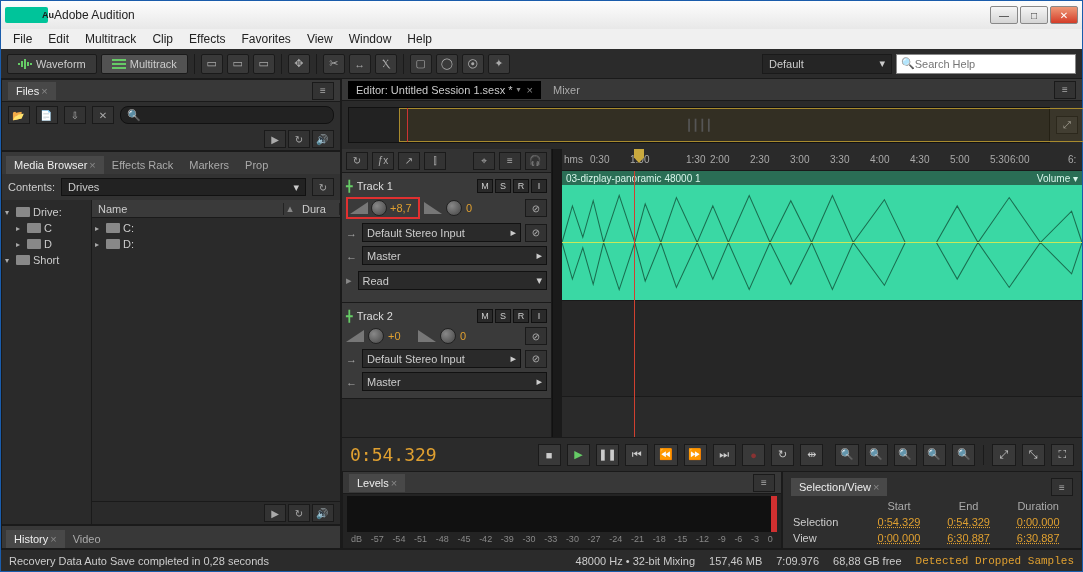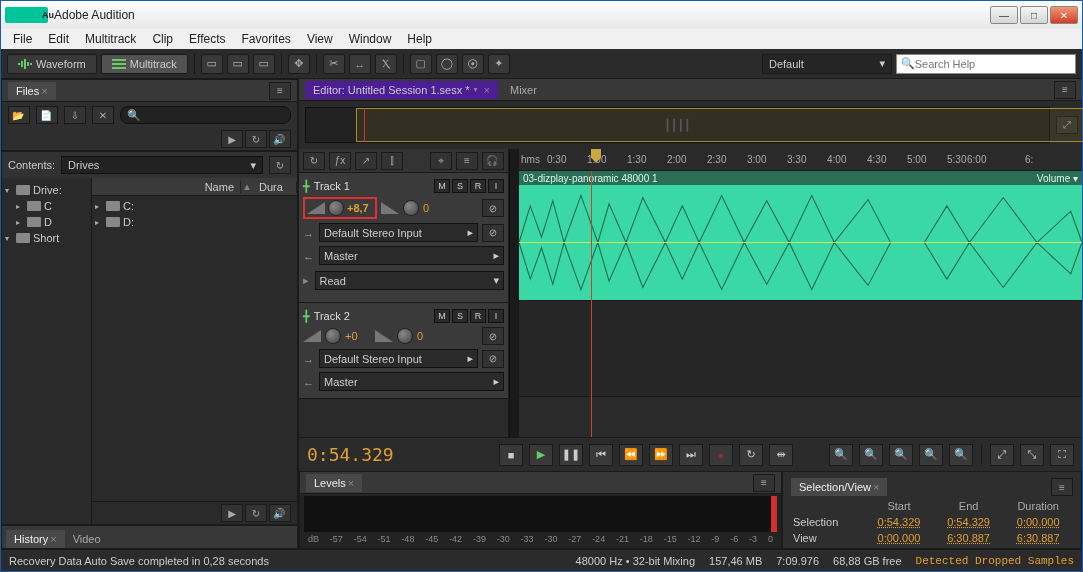--- a/index.html
+++ b/index.html
@@ -21,21 +21,21 @@
 .tb-btn { background:#393939; border:1px solid #1a1a1a; padding:3px 10px; color:#ccc; font-size:11px; border-radius:2px; display:flex; align-items:center; gap:4px;}
 .tb-btn.active { background:#525252; }
 .tb-icon-btn { width:22px; height:20px; background:#393939; border:1px solid #1a1a1a; display:flex;align-items:center;justify-content:center; color:#aaa; font-size:11px; border-radius:2px;}
 .tb-sep { width:1px; height:20px; background:#1a1a1a; margin:0 2px;}
 .workspace-sel { width:130px; height:20px; background:#252525; border:1px solid #1a1a1a; color:#ccc; padding:2px 6px; font-size:11px; display:flex; align-items:center; justify-content:space-between;}
 .search-box { flex:1; max-width:180px; height:20px; background:#fff; border:1px solid #888; display:flex; align-items:center; padding:0 4px;}
 .search-box input { border:none; outline:none; width:100%; font-size:11px; }
 
 
 .content { flex:1; display:flex; background:#2a2a2a; min-height:0;}
-.left-col { width:298px; display:flex; flex-direction:column; border-right:1px solid #1a1a1a; }
+.left-col { width:341px; display:flex; flex-direction:column; border-right:1px solid #1a1a1a; }
 .right-col { flex:1; display:flex; flex-direction:column; min-width:0;}
 
 .panel { border:1px solid #1a1a1a; background:#2e2e2e; display:flex; flex-direction:column; }
 .panel-header { height:22px; background:#383838; display:flex; align-items:center; padding:0 6px; font-size:11px; border-bottom:1px solid #1a1a1a;}
 .panel-tab { padding:3px 8px; background:#484848; color:#eee; margin-right:2px; font-size:11px;}
 .close-x { margin-left:2px; color:#888;}
 
 
 .files-panel { height:72px; }
 .files-toolbar { display:flex; align-items:center; padding:4px 6px; gap:6px; }
@@ -51,29 +51,29 @@
 .media-body { flex:1; display:flex; min-height:0;}
 .drives-col { width:90px; background:#2a2a2a; border-right:1px solid #1a1a1a; padding:4px 2px; font-size:11px;}
 .tree-item { display:flex; align-items:center; gap:3px; padding:2px 1px; color:#ccc;}
 .tree-arrow { font-size:8px; color:#aaa; width:8px;}
 .disk-icon { width:14px; height:10px; background:#888; border-radius:1px;}
 .contents-row { display:flex; align-items:center; padding:4px 6px; gap:6px; background:#323232;}
 .contents-sel { flex:1; height:18px; background:#222; border:1px solid #111; padding:2px 6px; font-size:11px; display:flex; align-items:center; justify-content:space-between;}
 .name-col { flex:1; background:#2a2a2a; display:flex; flex-direction:column;}
 .col-headers { display:flex; background:#3a3a3a; height:18px; align-items:center; border-bottom:1px solid #1a1a1a; font-size:11px;}
 .col-h { padding:0 6px; border-right:1px solid #222;}
-.col-h.name { flex:1;text-align:right;}
+.col-h.name { flex:1;}
 .name-list { flex:1; overflow:hidden; padding:2px;}
 
 
 .history-panel { height:24px;}
 
 
 .editor-header { height:22px; background:#383838; display:flex; align-items:center; padding:0 6px; gap:4px; border-bottom:1px solid #1a1a1a;}
-.editor-tab { background:#4c1d95; padding:3px 8px; font-size:11px; display:flex; align-items:center; gap:4px;}
+.editor-tab { background:#000000; padding:3px 8px; font-size:11px; display:flex; align-items:center; gap:4px;}
 .editor-tab .dd { color:#888; font-size:8px;}
 .overview { height:36px; background:#222; border:1px solid #111; margin:6px; position:relative; display:flex; align-items:center;}
 .overview-sel { position:absolute; left:50px; top:0; bottom:0; width:940px; border:1px solid #a88b2e; background:rgba(180,150,50,.12);}
 .overview-play { position:absolute; left:58px; top:0; bottom:0; width:1px; background:#c33;}
 .zoom-out-btn { margin-left:auto; margin-right:4px;}
 
 
 .track-area { display:flex; flex:1; min-height:0;}
 .track-controls-col { width:210px; border-right:1px solid #1a1a1a;}
 .timeline-col { flex:1; display:flex; flex-direction:column; min-width:0; position:relative;}
@@ -83,21 +83,21 @@
 .playhead-flag { position:absolute; top:0; left:72px; width:10px; height:14px; background:#c9a93e; clip-path: polygon(0 0,100% 0,100% 60%,50% 100%,0 60%);}
 .track-hdr { background:#3a3a3a; border-bottom:1px solid #1a1a1a; padding:4px;}
 .track-title-row { display:flex; align-items:center; gap:4px; padding:2px 0;}
 .track-title { flex:1; color:#ddd; font-size:11px;}
 .msr { display:flex; gap:2px;}
 .msr-btn { width:16px; height:14px; background:#2a2a2a; border:1px solid #111; font-size:9px; display:flex; align-items:center; justify-content:center; color:#ccc;}
 .knob-row { display:flex; align-items:center; gap:4px; padding:2px 0;}
 .vol-bars { display:inline-block; width:18px; height:12px; background: linear-gradient(to right,#777 0,#777 100%); clip-path: polygon(0 100%,100% 0,100% 100%);}
 .knob { width:16px; height:16px; border-radius:50%; background:radial-gradient(circle at 35% 35%,#888,#444); border:1px solid #222;}
 .knob-val { color:#e0a030; font-size:11px; width:26px;}
-.highlight-box { border:2px solid #e03030; padding:1px 2px; display:inline-flex; align-items:center; gap:3px;font-weight:bold;}
+.highlight-box { border:2px solid #e03030; padding:1px 2px; display:inline-flex; align-items:center; gap:3px;}
 .io-row { display:flex; align-items:center; gap:4px; padding:2px 0; font-size:11px;}
 .io-arrow { width:12px; color:#aaa;}
 .io-sel { flex:1; background:#2a2a2a; border:1px solid #111; padding:2px 4px; display:flex; justify-content:space-between; align-items:center;}
 .read-row { display:flex; align-items:center; gap:6px; padding:4px 0 0;}
 .track-lane { border-bottom:1px solid #1a1a1a; position:relative; background:#262626;}
 .waveform-clip { position:absolute; left:0; top:0; bottom:0; right:0; background:#3ad8a4; overflow:hidden;}
 .clip-header { height:14px; background:#2a6e55; color:#d8f5ea; font-size:10px; padding:0 4px; display:flex; align-items:center; justify-content:space-between;}
 .wave-svg { width:100%; height:calc(100% - 14px); display:block;}
 .track-playhead { position:absolute; top:0; bottom:0; left:72px; width:1px; background:#d04030; z-index:5;}
 .meter-strip { width:10px; background:#1a1a1a; border-left:1px solid #111;}
@@ -218,20 +218,26 @@
             </div>
         </div>
         <div class="files-footer">
           <span class="sm-btn">▶</span>
           <span class="sm-btn">↻</span>
           <span class="sm-btn">🔊</span>
         </div>
       </div>
 
       <div class="panel media-panel">
+        <div class="media-tabs">
+          <div class="media-tab active"><span>Media Browser</span><span class="close-x">×</span></div>
+          <div class="media-tab">Effects Rack</div>
+          <div class="media-tab">Markers</div>
+          <div class="media-tab">Prop</div>
+        </div>
         <div class="contents-row">
           <span>Contents:</span>
           <div class="contents-sel">
               <span>Drives</span>
               <span>▾</span>
             </div>
           <span class="sm-btn">↻</span>
         </div>
         <div class="media-body">
           <div class="drives-col">
@@ -412,21 +418,21 @@
           </div>
         </div>
 
         <div class="meter-strip"></div>
 
         <div class="timeline-col">
           <div class="ruler">
             <span class="ruler-lbl" style="left:2px">hms</span>
             <span class="ruler-lbl" style="left:28px">0:30</span>
             <span class="ruler-lbl" style="left:68px">1:00</span>
-            <span class="ruler-lbl" style="left:108px">1:30</span>
+            <span class="ruler-lbl" style="left:124px">1:30</span>
             <span class="ruler-lbl" style="left:148px">2:00</span>
             <span class="ruler-lbl" style="left:188px">2:30</span>
             <span class="ruler-lbl" style="left:228px">3:00</span>
             <span class="ruler-lbl" style="left:268px">3:30</span>
             <span class="ruler-lbl" style="left:308px">4:00</span>
             <span class="ruler-lbl" style="left:348px">4:30</span>
             <span class="ruler-lbl" style="left:388px">5:00</span>
             <span class="ruler-lbl" style="left:428px">5:30</span>
             <span class="ruler-lbl" style="left:448px">6:00</span>
             <span class="ruler-lbl" style="left:506px">6:</span>

